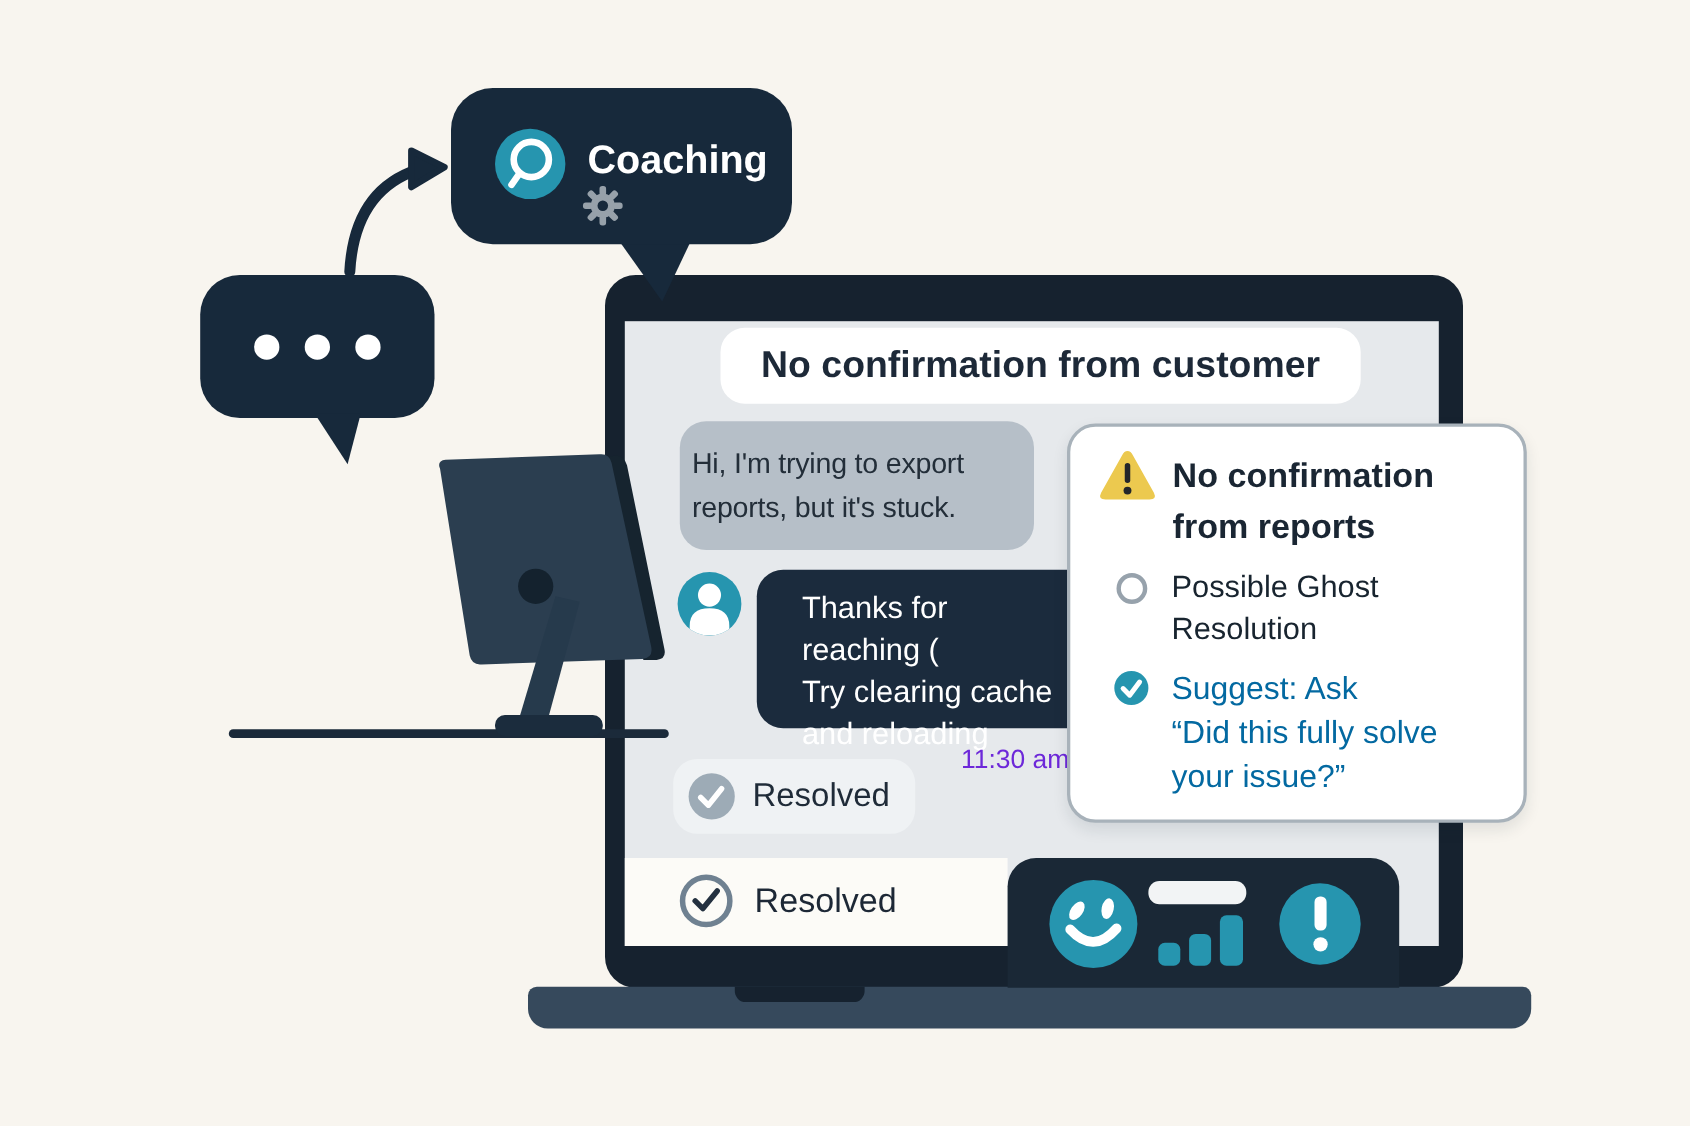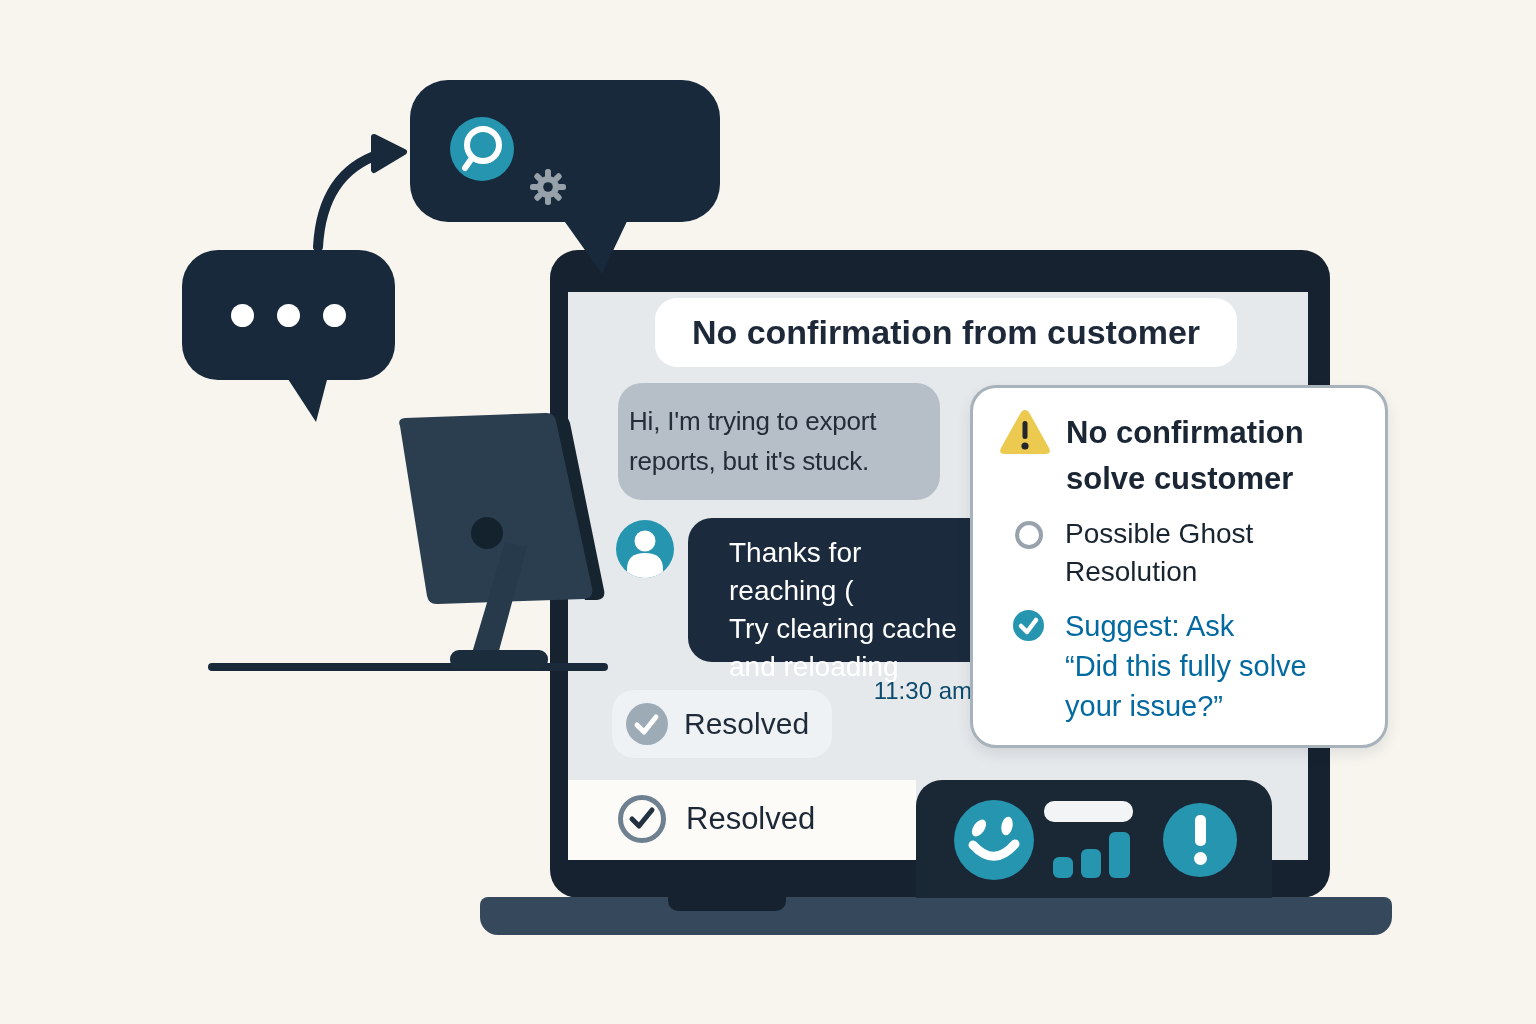--- a/index.html
+++ b/index.html
@@ -15,21 +15,21 @@
   .laptop-screen{left:568px;top:292px;width:740px;height:568px;background:#e6e9ec;z-index:1;}
 
   
   .chat-header{left:655px;top:298px;width:582px;height:69px;background:#ffffff;border-radius:22px;
     display:flex;align-items:center;justify-content:center;font-size:34px;font-weight:bold;color:#1d2938;z-index:2;}
   .customer-bubble{left:618px;top:383px;width:322px;height:117px;background:#b6bfc8;border-radius:24px;
     padding:18px 11px;font-size:26px;line-height:40px;letter-spacing:-0.2px;color:#232e39;z-index:2;}
   .agent-avatar{left:616px;top:520px;width:58px;height:58px;background:#2695af;border-radius:50%;overflow:hidden;z-index:2;}
   .agent-bubble{left:688px;top:518px;width:312px;height:144px;background:#1b2b3d;border-radius:24px;
     padding:16px 41px;font-size:28px;line-height:38px;color:#ffffff;z-index:2;}
-  .chat-timestamp{left:840px;top:677px;width:132px;text-align:right;font-size:24px;color:#0c4a6e;z-index:2;}
+  .chat-timestamp{left:840px;top:677px;width:132px;text-align:right;font-size:24px;color:#6d28d9;z-index:2;}
   .resolved-pill{left:612px;top:690px;width:220px;height:68px;background:#eff2f4;border-radius:22px;
     display:flex;align-items:center;gap:16px;padding-left:14px;z-index:2;}
   .resolved-pill .badge-circle{width:42px;height:42px;border-radius:50%;background:#9dabb6;flex:none;}
   .resolved-pill .label{font-size:30px;color:#1f2b38;}
   .white-strip{left:568px;top:780px;width:348px;height:80px;background:#fcfbf7;z-index:2;}
   .resolved-row{left:618px;top:795px;height:48px;display:flex;align-items:center;gap:20px;z-index:3;}
   .row-ring{width:48px;height:48px;border-radius:50%;border:5px solid #6f8191;flex:none;}
   .resolved-row .label{font-size:31px;color:#1d2836;}
 
   
@@ -148,21 +148,21 @@
     </svg>
   </div>
 
   <div class="abs coach-popup">
     <svg class="popup-warning" viewBox="0 0 60 56">
       <path d="M 30 6 Q 33 6 35 10 L 54 44 Q 57 50 50 50 L 10 50 Q 3 50 6 44 L 25 10 Q 27 6 30 6 Z" fill="#ecc94f"></path>
       <rect x="27.5" y="17" width="5" height="18" rx="2.5" fill="#23262a"></rect>
       <circle cx="30" cy="42" r="3.6" fill="#23262a"></circle>
     </svg>
     <div class="popup-title pre">No confirmation
-solve customer</div>
+from reports</div>
 
     <span class="popup-ring"></span>
     <div class="popup-item1-text pre">Possible Ghost
 Resolution</div>
 
     <span class="popup-check">
       <svg width="31" height="31" viewBox="0 0 31 31">
         <polyline points="8,16 14,22 23,10" fill="none" stroke="#ffffff" stroke-width="4.5" stroke-linecap="round" stroke-linejoin="round"></polyline>
       </svg>
     </span>
@@ -174,20 +174,21 @@
   <svg class="abs coaching-tail" width="80" height="75" viewBox="0 0 80 75">
     <polygon points="4,10 74,10 46,69" fill="#17293b"></polygon>
   </svg>
   <div class="abs coaching-badge">
     <div class="coach-icon-circle">
       <svg width="64" height="64" viewBox="0 0 64 64">
         <circle cx="33" cy="28" r="16" fill="none" stroke="#ffffff" stroke-width="6"></circle>
         <path d="M 22 41 L 15 51" stroke="#ffffff" stroke-width="6" stroke-linecap="round"></path>
       </svg>
     </div>
+    <span class="coach-label">Coaching</span>
     <svg class="coach-gear" viewBox="0 0 38 38">
       <g fill="#97a1aa">
         <rect x="16" y="1" width="6" height="9" rx="2.5"></rect>
         <rect x="16" y="1" width="6" height="9" rx="2.5" transform="rotate(45 19 19)"></rect>
         <rect x="16" y="1" width="6" height="9" rx="2.5" transform="rotate(90 19 19)"></rect>
         <rect x="16" y="1" width="6" height="9" rx="2.5" transform="rotate(135 19 19)"></rect>
         <rect x="16" y="1" width="6" height="9" rx="2.5" transform="rotate(180 19 19)"></rect>
         <rect x="16" y="1" width="6" height="9" rx="2.5" transform="rotate(225 19 19)"></rect>
         <rect x="16" y="1" width="6" height="9" rx="2.5" transform="rotate(270 19 19)"></rect>
         <rect x="16" y="1" width="6" height="9" rx="2.5" transform="rotate(315 19 19)"></rect>

